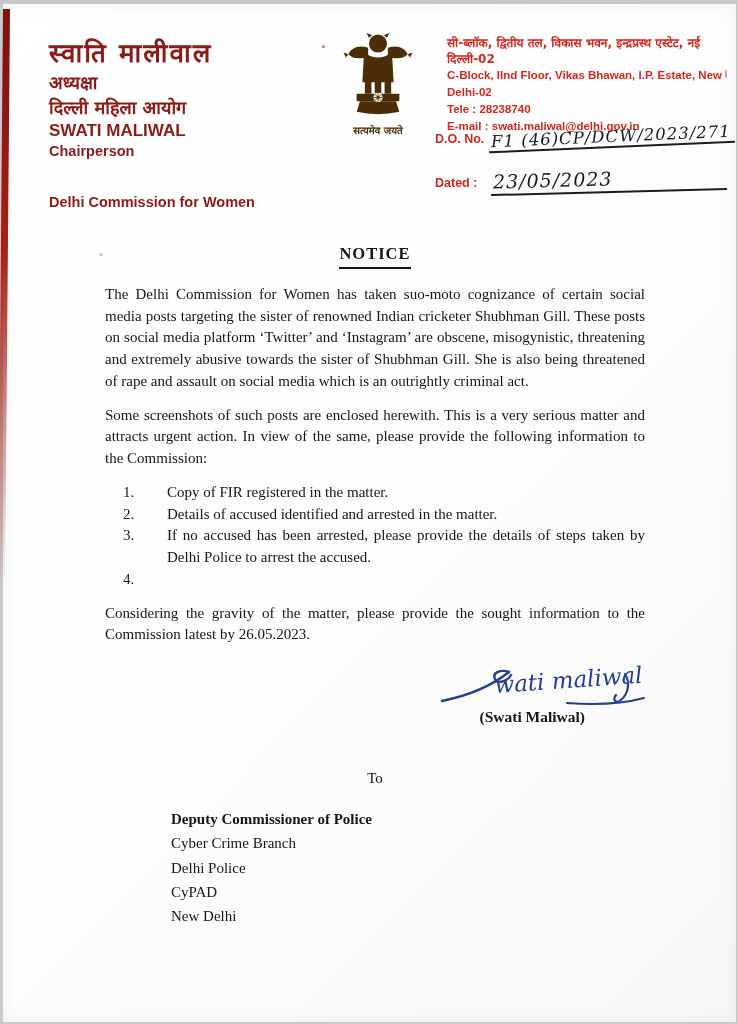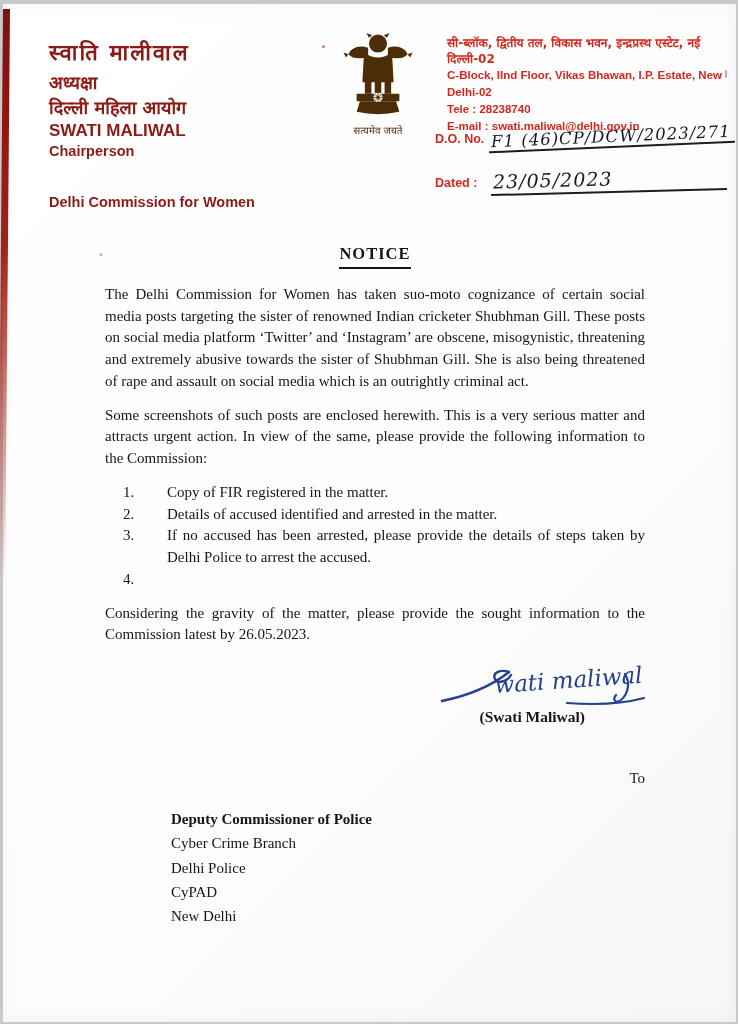--- a/index.html
+++ b/index.html
@@ -19,29 +19,29 @@
   .red-spine {
     position:absolute; left:0; top:5px; width:7px; height:600px;
     background:linear-gradient(to bottom, #7e100e 0%, #a52016 40%, rgba(165,32,22,0) 96%);
     transform:rotate(0.5deg); transform-origin:top left;
   }
   
   .lh-left {
     position:absolute; left:46px; top:32px; color:#8c1a17; width:300px;
     font-family:"DejaVu Sans", sans-serif;
   }
-  .lh-left .hi-name  { font-size:22px; font-weight:bold; letter-spacing:2px; line-height:34px; }
+  .lh-left .hi-name  { font-size:26px; font-weight:bold; letter-spacing:2px; line-height:34px; }
   .lh-left .hi-title { font-size:18px; font-weight:bold; line-height:25px; }
   .lh-left .hi-org   { font-size:18px; font-weight:bold; line-height:25px; }
   .lh-left .en-name  { font-family:"Liberation Sans", sans-serif; font-size:17px; font-weight:bold; line-height:22px; }
   .lh-left .en-title { font-family:"Liberation Sans", sans-serif; font-size:14.5px; font-weight:bold; line-height:19px; }
   .lh-left .en-org   { font-family:"Liberation Sans", sans-serif; font-size:14.5px; font-weight:bold; line-height:19px;margin-top:32px; }
 
   .emblem { position:absolute; left:328px; top:26px; width:94px; text-align:center; color:#4b2e07; }
-  .emblem .motto { font-family:"DejaVu Sans", sans-serif; font-size:10px; font-weight:normal; margin-top:1px; }
+  .emblem .motto { font-family:"DejaVu Sans", sans-serif; font-size:10px; font-weight:bold; margin-top:1px; }
 
   .lh-right {
     position:absolute; left:444px; top:31px; width:302px;
     color:#d3281e; font-family:"Liberation Sans", sans-serif; font-weight:bold;
   }
   .lh-right .hi-addr { font-size:12px; line-height:16px; font-family:"DejaVu Sans", sans-serif; }
   .lh-right .en-addr { font-size:11.5px; line-height:17px; }
   .lh-right .tele    { font-size:11.5px; line-height:17px; }
   .lh-right .email   { font-size:11.5px; line-height:17px; }
 
@@ -78,21 +78,21 @@
   .list-row .num { width:62px; padding-left:18px; flex:none; }
   .list-row .txt { flex:1; text-align:justify; }
 
   .sig-block { position:relative; height:76px; margin-top:4px; }
   .sig-svg { position:absolute; right:-6px; top:2px; }
   .sig-printed {
     position:absolute; right:60px; top:48px;
     font-weight:bold; font-size:15.5px;
   }
 
-  .to-line { margin-top:34px; margin-bottom:14px; text-align:right; }
+  .to-line { margin-top:34px; margin-bottom:14px; text-align:center; }
   .addr { margin-left:66px; line-height:1.62; text-align:left; }
   .addr .addr-line.bold { font-weight:bold;margin-top:17px; }
 
   
   .speck { position:absolute; border-radius:50%; }
   .speck.red1  { left:319px; top:41px;  width:3px; height:3px; background:rgba(190,40,30,.65); }
   .speck.red2  { left:722px; top:66px;  width:2px; height:8px; border-radius:2px; background:rgba(190,40,30,.45); }
   .speck.gray1 { left:96px;  top:249px; width:4px; height:3px; background:rgba(90,90,90,.35); }
   .speck.gray2 { left:630px; top:288px; width:5px; height:3px; background:rgba(120,120,120,.3); }
 </style>

